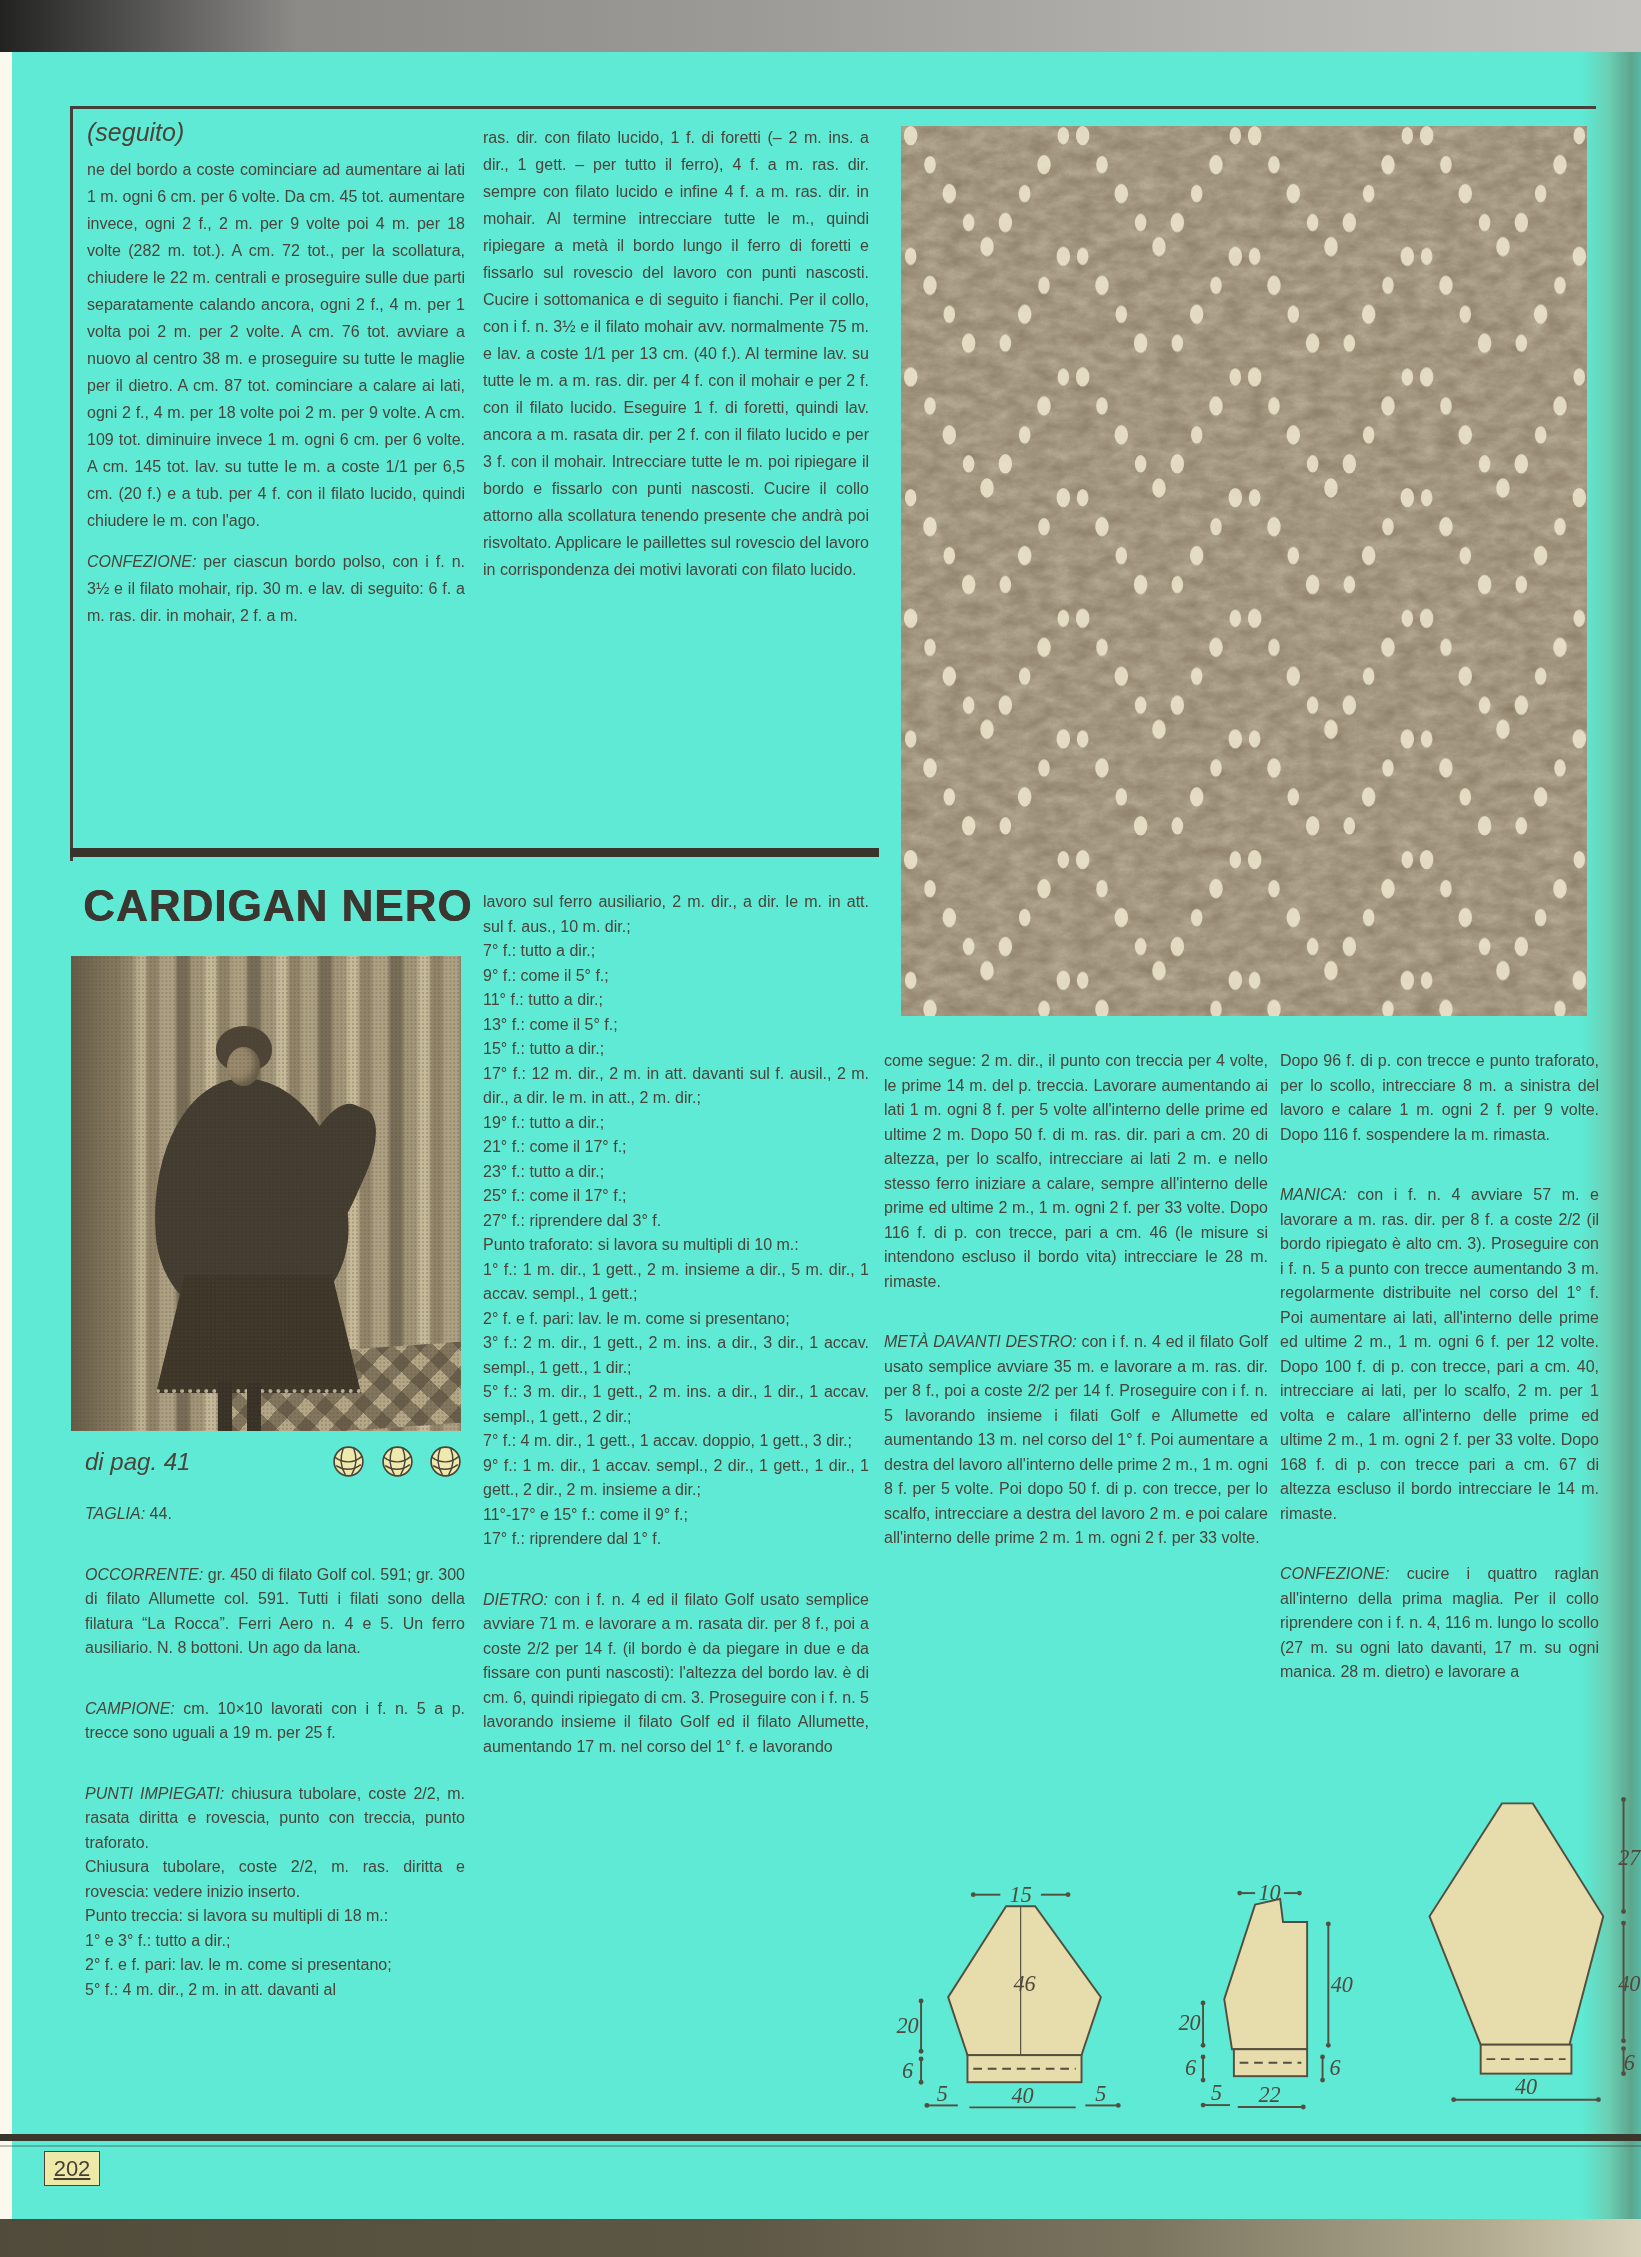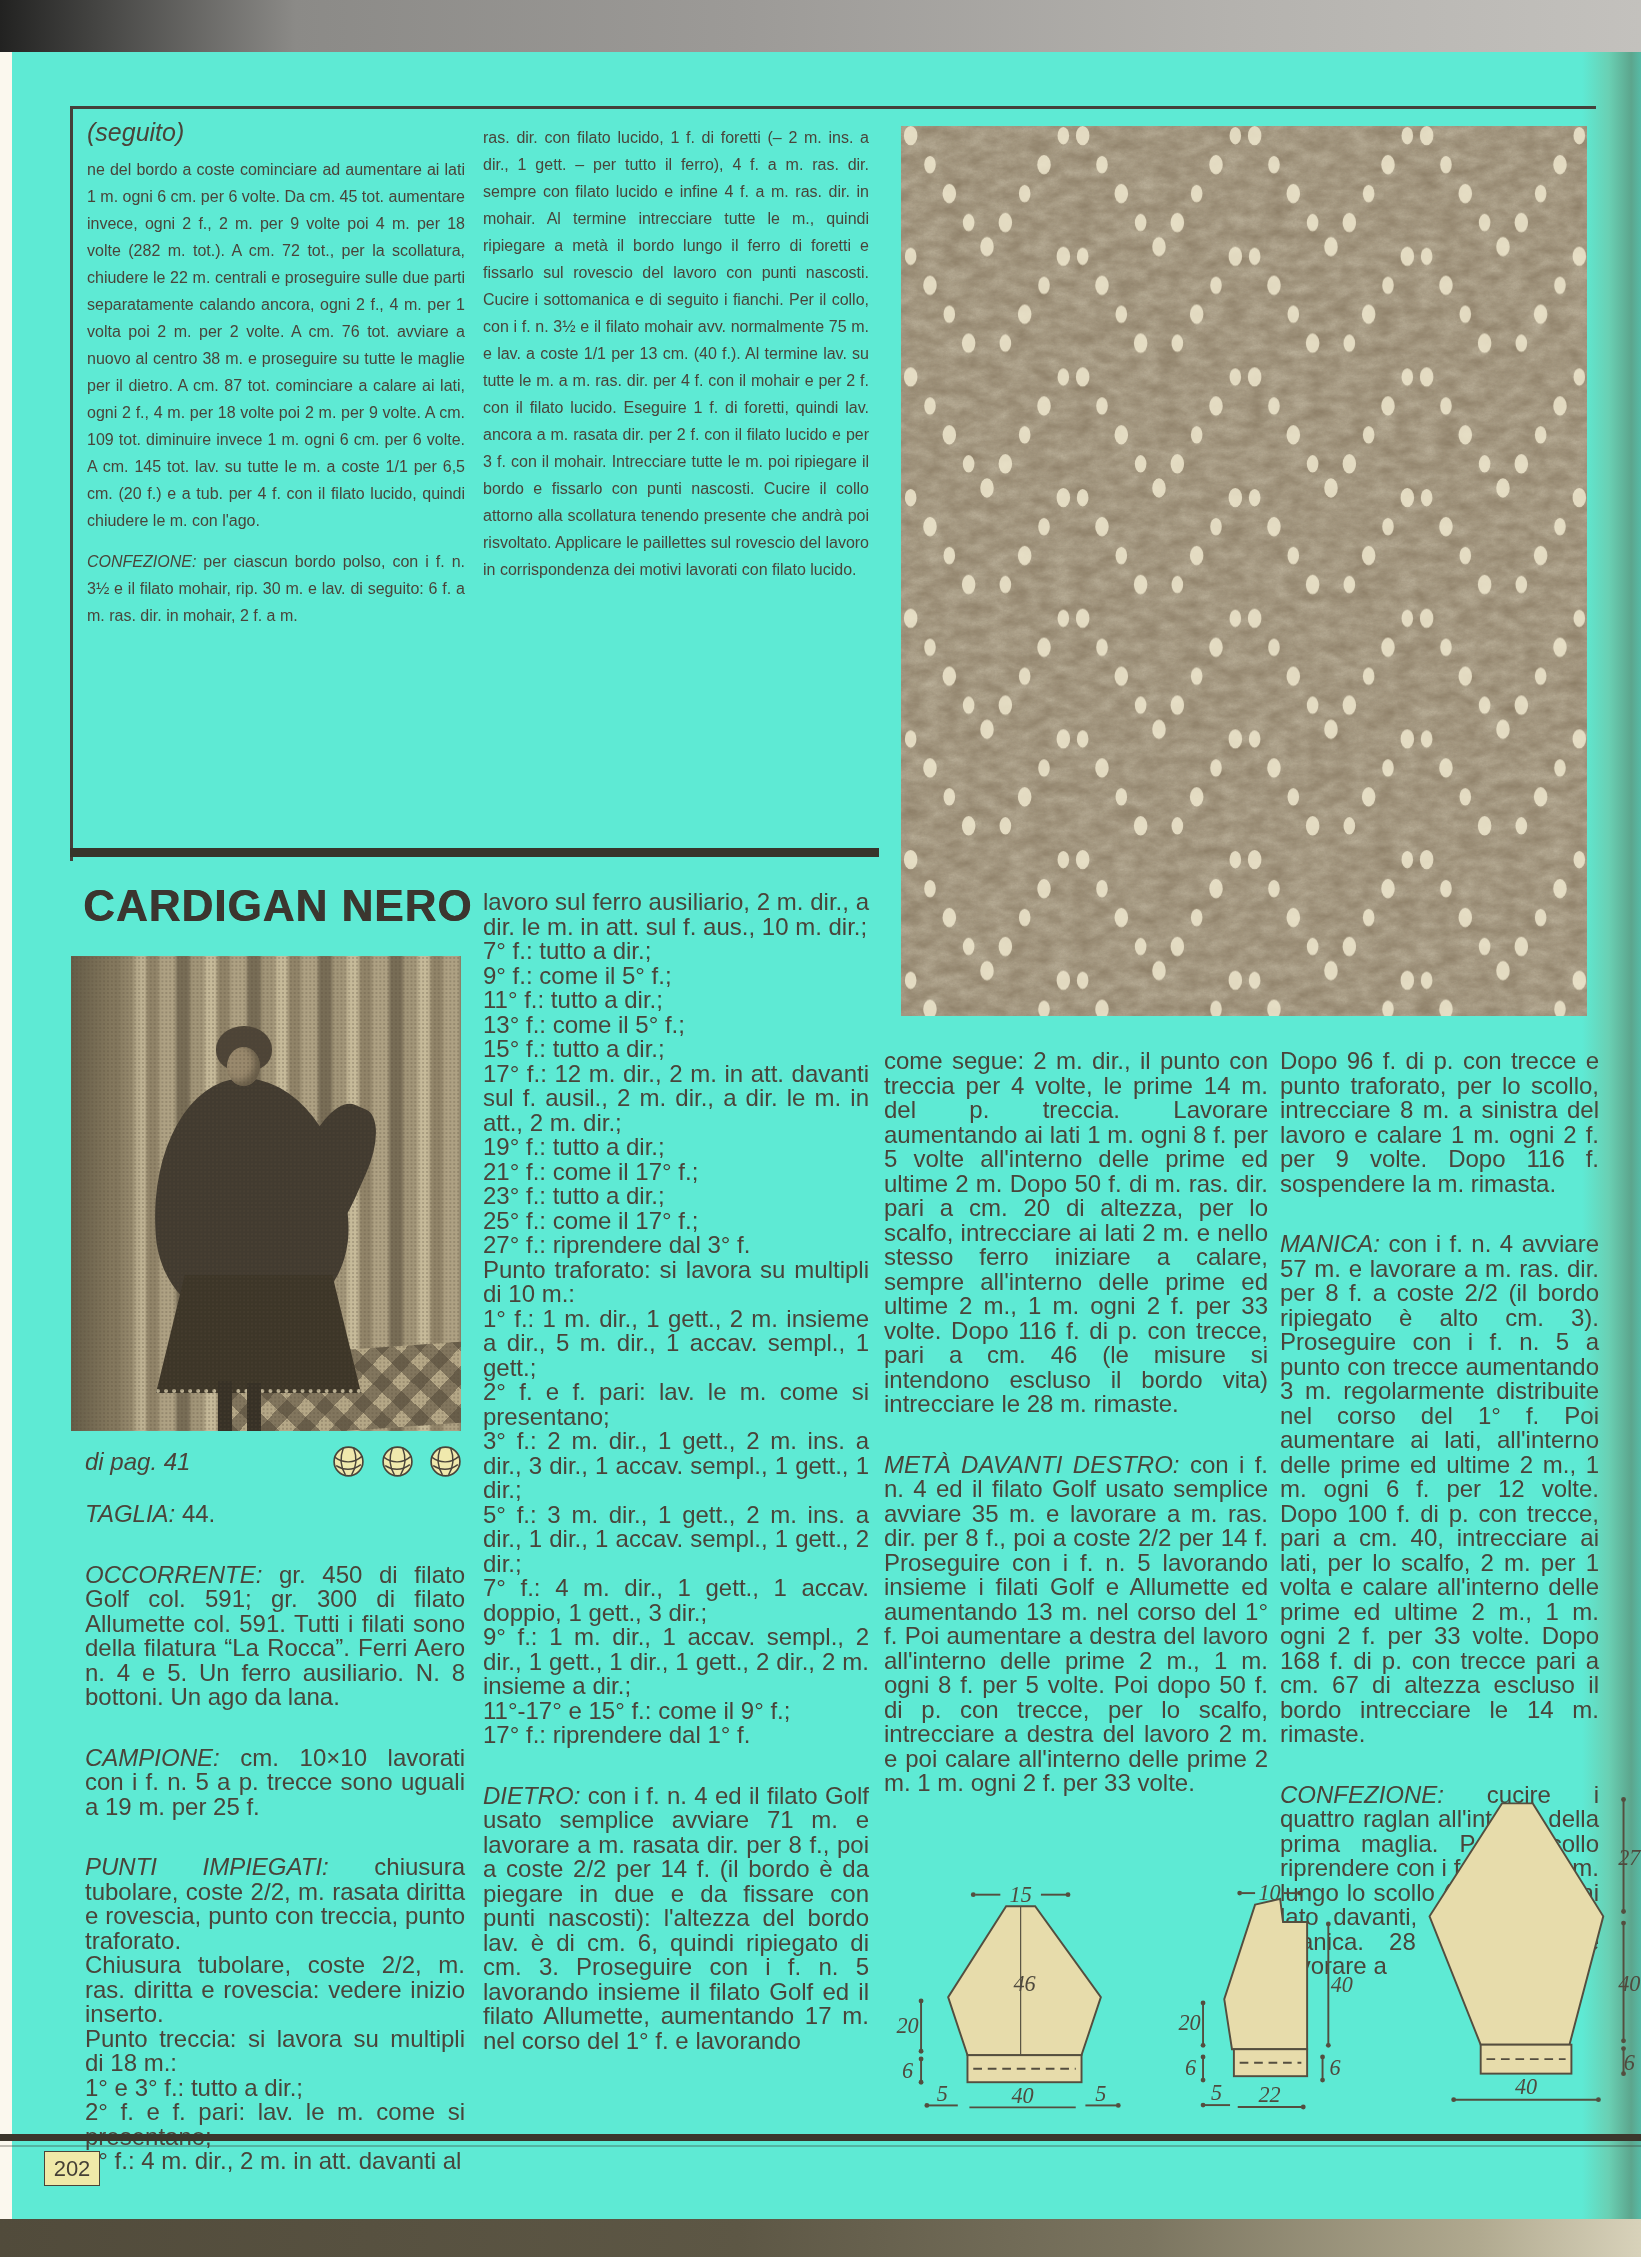--- a/index.html
+++ b/index.html
@@ -15,21 +15,21 @@
   #bottom-strip{left:0;top:2219px;width:1641px;height:39px;
     background:linear-gradient(90deg,#514b3b 0,#5d5745 45%,#7b7560 70%,#b0a98f 90%,#d8d2ba 100%);}
   #frame-top{left:70px;top:106px;width:1526px;height:2.9px;background:#45403a;}
   #frame-left{left:70px;top:106px;width:2.9px;height:755px;background:#45403a;}
   #thick-rule{left:70px;top:848px;width:809px;height:8.7px;background:#38342b;}
   #bottom-rule{left:0;top:2134px;width:1641px;height:6.8px;background:#3b362c;}
   #bottom-rule2{left:0;top:2145px;width:1641px;height:1.9px;background:rgba(59,54,44,.3);}
   
   .col{position:absolute;text-align:justify;}
   .upper-col{font-size:16px;line-height:27px;}
-  .lower-col{font-size:24px;line-height:24.5px;}
+  .lower-col{font-size:16px;line-height:24.5px;}
   .para{margin:0;}
   .upper-col .gap{margin-top:13.5px;}
   .lower-col .gap{margin-top:36px;}
   .lead.b{font-weight:normal;}
   .lead.i{font-style:italic;}
   #seguito{left:87px;top:118px;width:378px;font-style:italic;font-size:25px;}
   #page-title{left:83px;top:881px;width:406px;font-size:44px;font-weight:bold;letter-spacing:1px;
     color:#3b362f;text-shadow:0.6px 0 #3b362f;}
   #meta-row{left:85px;top:1444px;width:378px;display:flex;align-items:center;justify-content:space-between;}
   #meta-note{font-style:italic;font-size:24px;}
@@ -56,21 +56,21 @@
     border-radius:40%;transform:rotate(24deg);}
   .mp-skirt{position:absolute;left:85px;top:319px;width:205px;height:114px;background:#262118;
     clip-path:polygon(14% 0,86% 0,100% 100%,0 100%);border-bottom:4.8px dotted rgba(222,212,180,.85);}
   .mp-leg1{position:absolute;left:147px;top:425px;width:13.5px;height:50px;background:#1f1b15;}
   .mp-leg2{position:absolute;left:176px;top:427px;width:13.5px;height:48px;background:#1f1b15;}
   .mp-dots{position:absolute;left:0;top:0;width:390px;height:475px;
     background-image:radial-gradient(rgba(70,60,45,.28) 1px,transparent 1.4px);background-size:3.9px 3.9px;}
   .mp-wash{position:absolute;left:0;top:0;width:390px;height:475px;background:rgba(165,150,115,.18);}
   
   #page-number{left:44px;top:2151px;width:54px;height:33px;border:1.9px solid #4a4438;background:#efe9a8;
-    display:flex;align-items:center;justify-content:center;font-size:22px;color:#443f35;}
+    display:flex;align-items:center;justify-content:center;font-size:22px;color:#443f35;text-decoration:underline;}
   
   #diagrams{left:884px;top:1786px;width:757px;height:425px;}
   .dgm{position:absolute;}
   .dgm polygon,.dgm rect.body{fill:#e7dcab;stroke:#544e3f;stroke-width:2;}
   .dgm line{stroke:#544e3f;stroke-width:2;}
   .dgm .dash{stroke-dasharray:9 6;stroke-width:2;}
   .dgm .thin{stroke-width:1.2;}
   .dgm circle{fill:#544e3f;}
   .dgm text{font:italic 23px "Liberation Serif",serif;fill:#4f4a3e;text-anchor:middle;}
 </style>

